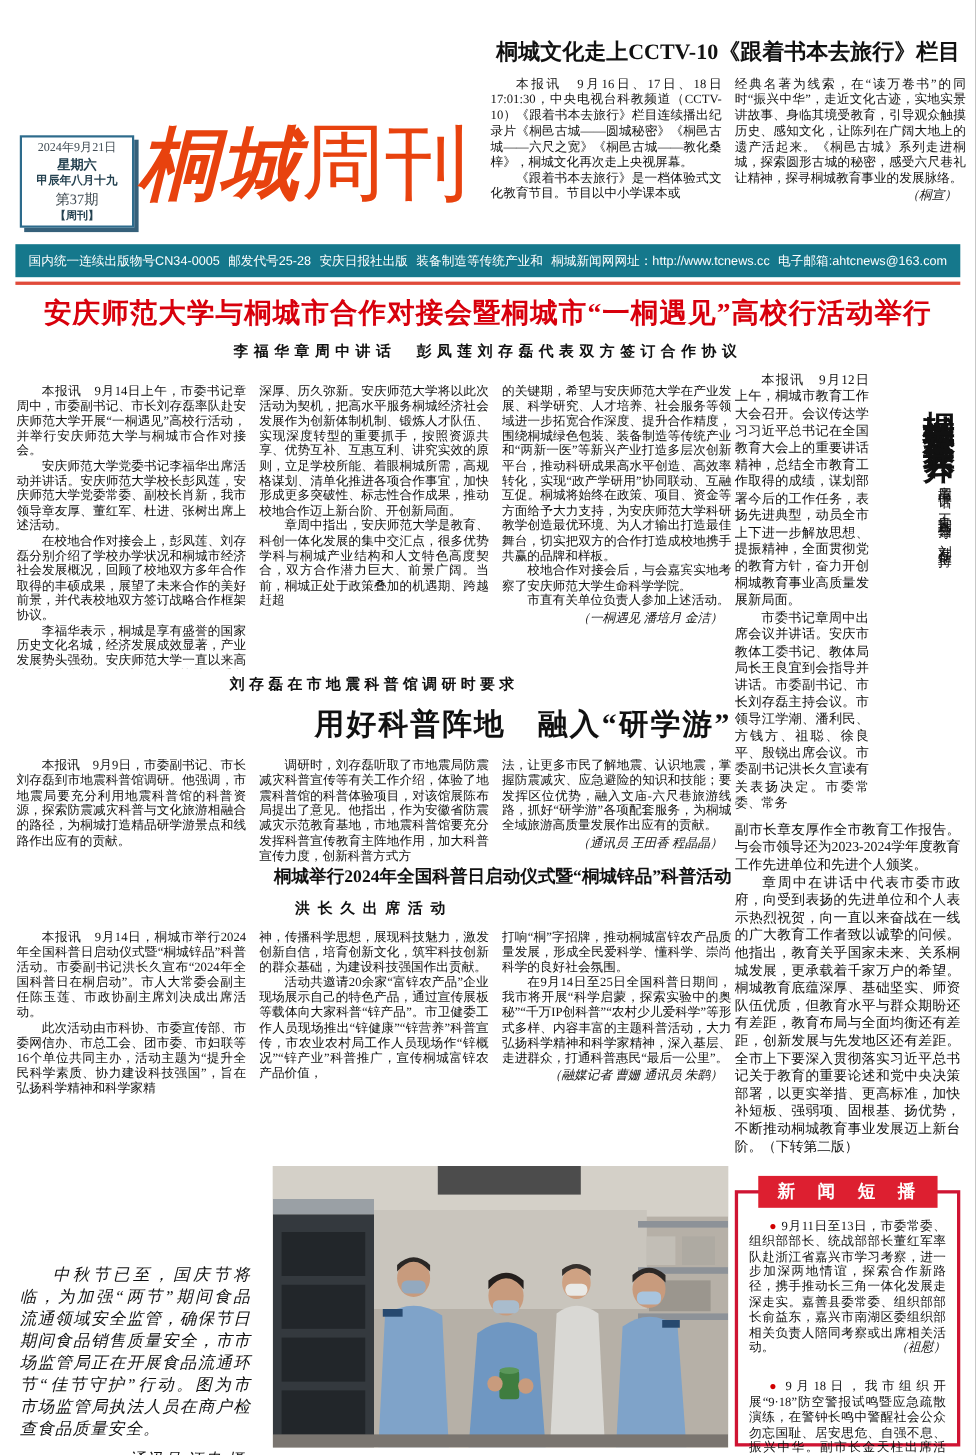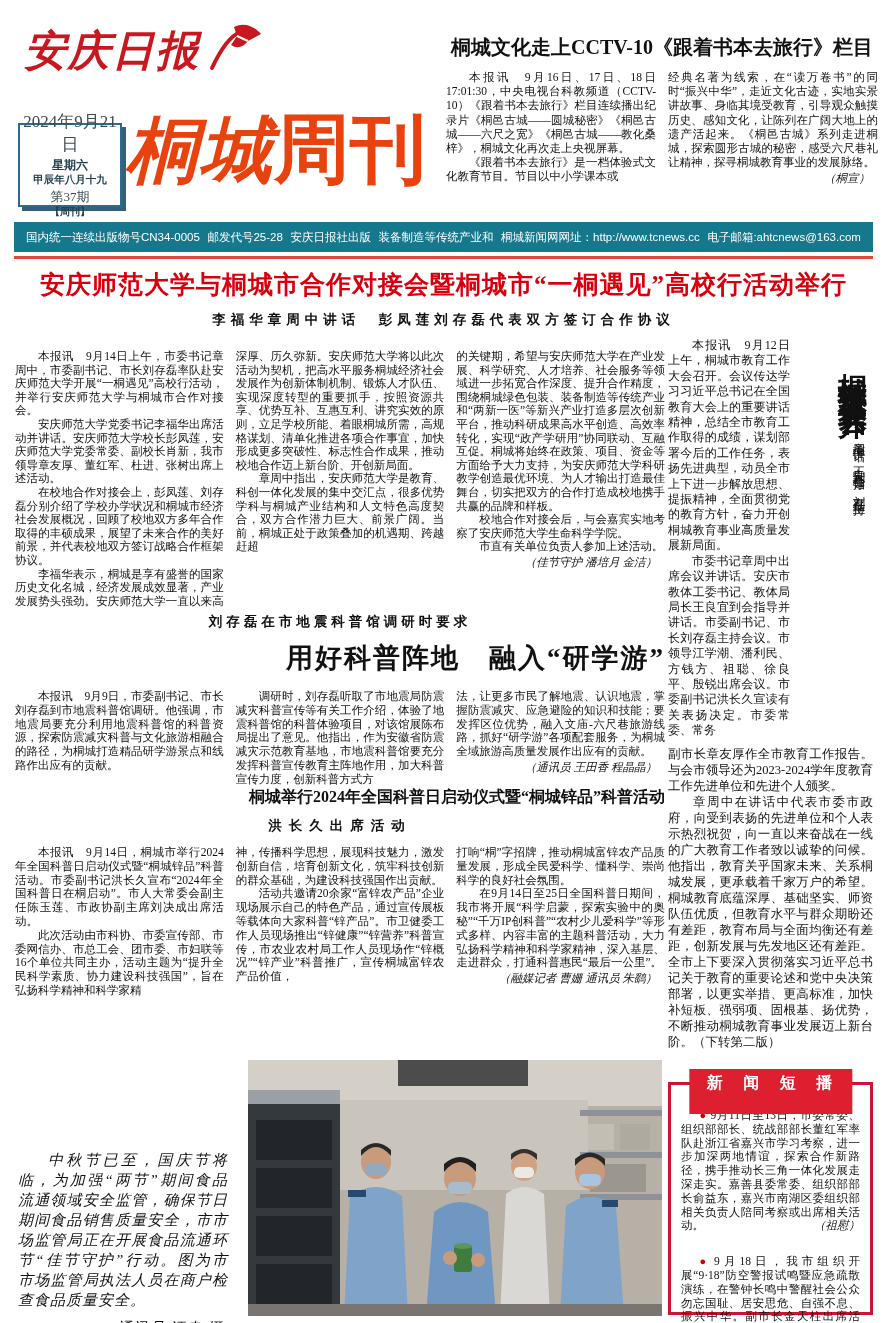--- a/index.html
+++ b/index.html
@@ -17,30 +17,30 @@
   .page{position:relative;width:887px;height:1323px;background:#ffffff;margin:0 auto;overflow:hidden;}
 
   
   .logo{position:absolute;left:24px;top:22px;display:flex;align-items:flex-start;color:var(--red-masthead);}
   .logo-text{font-size:42px;font-weight:bold;font-style:italic;letter-spacing:2px;line-height:58px;font-family:"Liberation Serif",serif;}
   .logo-flag{margin-left:4px;margin-top:2px;}
 
   .date-box{position:absolute;left:18px;top:123px;width:104px;height:84px;border:2px solid #2d6b8c;
     box-shadow:4px 4px 0 #35607a;display:flex;flex-direction:column;justify-content:center;align-items:center;
     background:#fff;text-align:center;line-height:1.35;}
-  .db-date{font-size:17px;color:#3f4a52;}
+  .db-date{font-size:11px;color:#3f4a52;text-align:right;}
   .db-week{font-size:12px;font-weight:bold;color:#23404f;}
   .db-lunar{font-size:10.5px;font-weight:bold;color:#23404f;}
   .db-issue{font-size:13px;color:#3f4a52;}
   .db-label{font-size:10px;font-weight:bold;color:#23404f;}
 
   .weekly-title{position:absolute;left:126px;top:92px;width:330px;height:118px;color:var(--orange-weekly);
     white-space:nowrap;line-height:114px;font-family:"Liberation Sans",sans-serif;}
   .weekly-callig{font-size:72px;font-weight:900;font-style:italic;letter-spacing:2px;}
-  .weekly-bold{font-size:76px;font-weight:700;letter-spacing:0px;text-align:right;}
+  .weekly-bold{font-size:76px;font-weight:400;letter-spacing:0px;text-align:right;}
 
   
   .cctv{position:absolute;left:446px;top:34px;width:432px;}
   .cctv-title{font-size:20px;font-weight:bold;text-align:center;white-space:nowrap;margin-bottom:9px;}
   .cctv-cols{display:flex;gap:12px;}
   .cctv-col{flex:1;font-size:11.5px;line-height:14.2px;text-align:justify;}
 
   
   .info-bar{position:absolute;left:14px;top:222px;width:859px;height:30px;background:var(--teal-bar);
     color:#fff;display:flex;align-items:center;justify-content:space-between;padding:0 12px;
@@ -85,42 +85,32 @@
 
   
   .photo{position:absolute;left:248px;top:1060px;width:414px;height:256px;overflow:hidden;background:#b8b2a9;}
   .caption{position:absolute;left:18px;top:1150px;width:210px;font-style:italic;font-size:15px;
     line-height:20px;letter-spacing:1px;}
   .caption .credit{text-align:right;margin-top:8px;padding-right:6px;}
 
   
   .briefs{position:absolute;left:668px;top:1082px;width:205px;height:233px;border:3px solid var(--red-brief);}
   .briefs-tab{position:absolute;top:-16px;left:50%;transform:translateX(-50%);background:#dd1f30;color:#fff;
-    font-weight:bold;font-size:16px;letter-spacing:8px;padding:4px 12px 20px 18px;white-space:nowrap;
+    font-weight:bold;font-size:16px;letter-spacing:8px;padding:4px 12px 4px 18px;white-space:nowrap;
     font-family:"Liberation Sans",sans-serif;}
   .briefs-body{padding:24px 10px 8px 10px;}
   .brief{font-size:11.5px;line-height:13.8px;text-align:justify;text-indent:1.6em;margin-bottom:22px;}
   .brief .dot{color:#d00000;font-size:11px;margin-right:4px;}
   .brief .sign{float:right;}
 </style>
 </head>
 <body>
 
 <div class="page">
 
-  <div class="logo">
-    <span class="logo-text">安庆日报</span>
-    <span class="logo-flag">
-      <svg width="58" height="50" viewBox="0 0 58 50">
-        <path d="M8,44 Q22,14 36,8" stroke="#c8171e" fill="none" stroke-width="4" stroke-linecap="round"></path>
-        <path d="M30,3 C40,-2 50,2 57,10 L44,17 Q36,27 27,21 L33,12 Z" fill="#c8171e"></path>
-        <path d="M33,12 L44,17" stroke="#ffffff" stroke-width="2"></path>
-      </svg>
-    </span>
-  </div>
 
   <div class="date-box">
     <div class="db-date">2024年9月21日</div>
     <div class="db-week">星期六</div>
     <div class="db-lunar">甲辰年八月十九</div>
     <div class="db-issue">第37期</div>
     <div class="db-label">【周刊】</div>
   </div>
 
   <div class="weekly-title">
@@ -167,21 +157,21 @@
     <div class="lead-col">
         <p class="para cont">深厚、历久弥新。安庆师范大学将以此次活动为契机，把高水平服务桐城经济社会发展作为创新体制机制、锻炼人才队伍、实现深度转型的重要抓手，按照资源共享、优势互补、互惠互利、讲究实效的原则，立足学校所能、着眼桐城所需，高规格谋划、清单化推进各项合作事宜，加快形成更多突破性、标志性合作成果，推动校地合作迈上新台阶、开创新局面。</p>
         <p class="para">章周中指出，安庆师范大学是教育、科创一体化发展的集中交汇点，很多优势学科与桐城产业结构和人文特色高度契合，双方合作潜力巨大、前景广阔。当前，桐城正处于政策叠加的机遇期、跨越赶超</p>
       </div>
     <div class="lead-col">
       <div>
           <p class="para cont">的关键期，希望与安庆师范大学在产业发展、科学研究、人才培养、社会服务等领域进一步拓宽合作深度、提升合作精度，围绕桐城绿色包装、装备制造等传统产业和“两新一医”等新兴产业打造多层次创新平台，推动科研成果高水平创造、高效率转化，实现“政产学研用”协同联动、互融互促。桐城将始终在政策、项目、资金等方面给予大力支持，为安庆师范大学科研教学创造最优环境、为人才输出打造最佳舞台，切实把双方的合作打造成校地携手共赢的品牌和样板。</p>
           <p class="para">校地合作对接会后，与会嘉宾实地考察了安庆师范大学生命科学学院。</p>
           <p class="para">市直有关单位负责人参加上述活动。</p>
         </div>
-      <div class="sign-line">（佳节守护 潘培月 金洁）</div>
+      <div class="sign-line">（一桐遇见 潘培月 金洁）</div>
     </div>
   </div>
 
   <div class="edu">
     <div class="edu-row1">
       <div class="edu-colA">
           <p class="para">本报讯　9月12日上午，桐城市教育工作大会召开。会议传达学习习近平总书记在全国教育大会上的重要讲话精神，总结全市教育工作取得的成绩，谋划部署今后的工作任务，表扬先进典型，动员全市上下进一步解放思想、提振精神，全面贯彻党的教育方针，奋力开创桐城教育事业高质量发展新局面。</p>
           <p class="para">市委书记章周中出席会议并讲话。安庆市教体工委书记、教体局局长王良宜到会指导并讲话。市委副书记、市长刘存磊主持会议。市领导江学潮、潘利民、方钱方、祖聪、徐良平、殷锐出席会议。市委副书记洪长久宣读有关表扬决定。市委常委、常务</p>
         </div>
       <div class="edu-vert">

